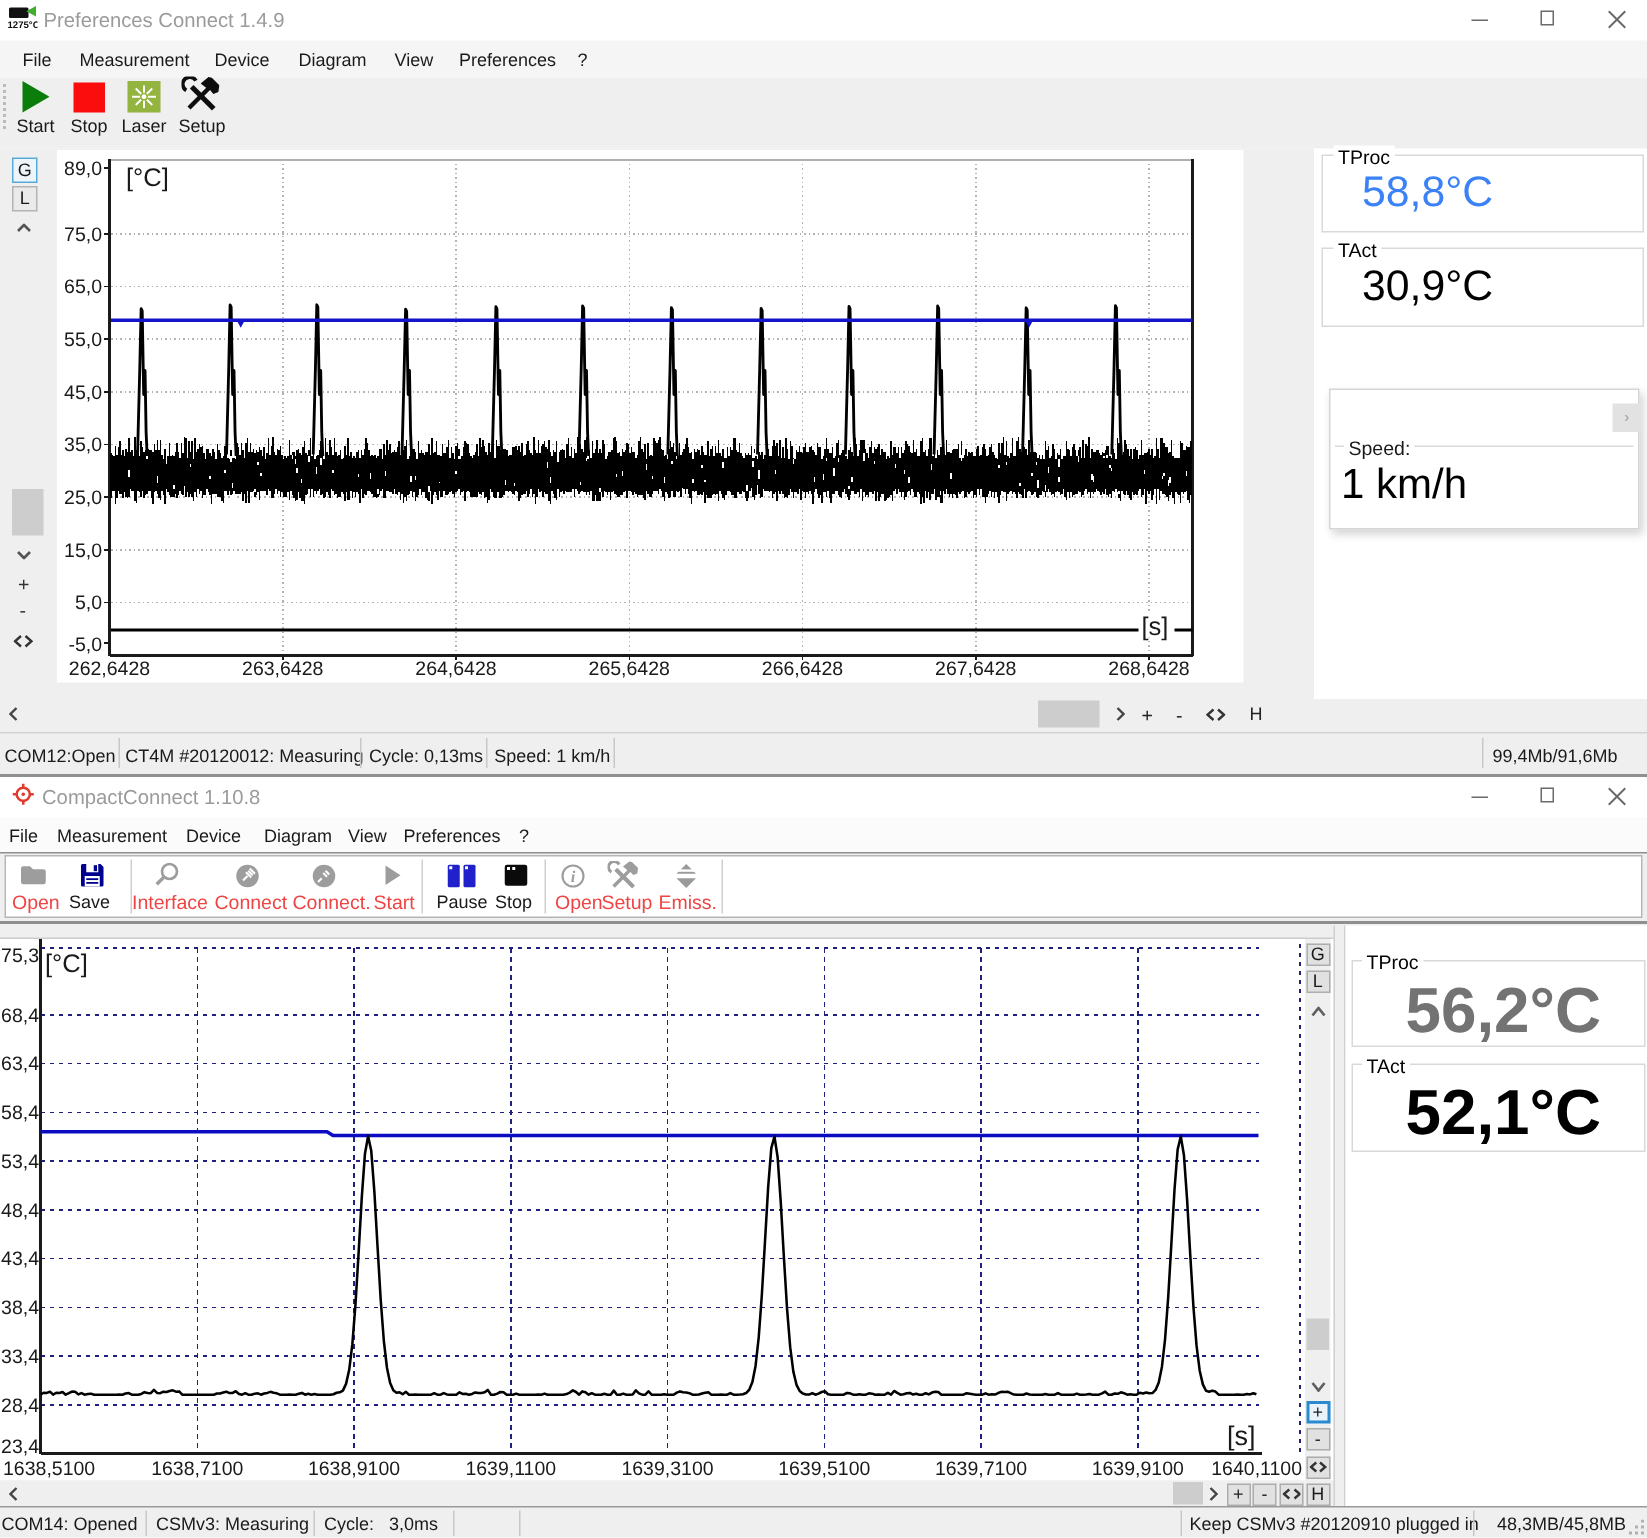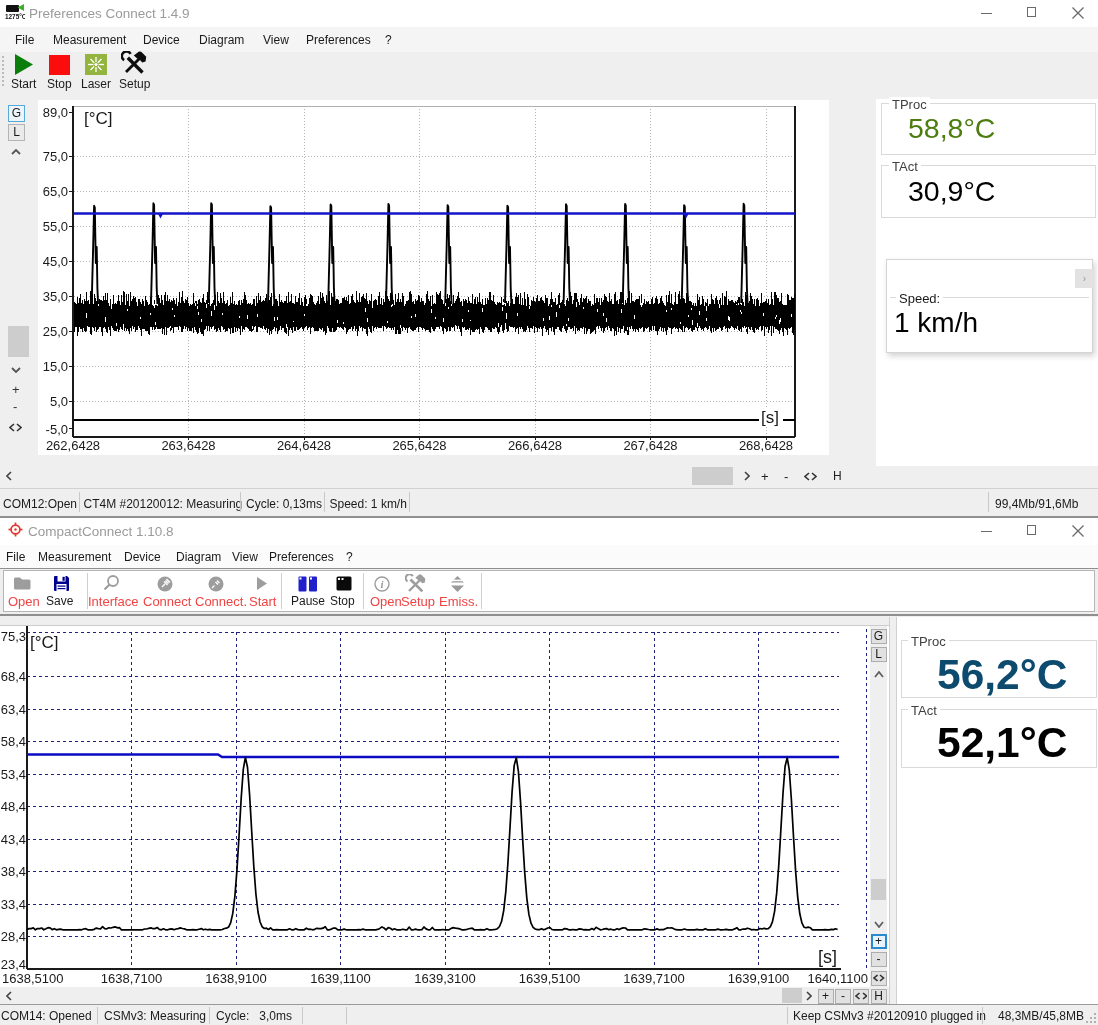--- a/index.html
+++ b/index.html
@@ -2,21 +2,21 @@
 <html><head><meta charset="utf-8">
 <style>
 * { margin:0; padding:0; box-sizing:border-box; }
 html,body { width:1098px; height:1025px; font-family:"Liberation Sans", sans-serif; background:#fff; overflow:hidden; }
 .abs { position:absolute; }
 .mi { font-size:12px; color:#1a1a1a; }
 .t13 { font-size:13px; fill:#1a1a1a; font-family:"Liberation Sans",sans-serif; }
 .lbl { font-size:12px; color:#1a1a1a; text-align:center; }
 .dlbl { font-size:13px; color:#ef4444; text-align:left; }
 .fs { position:absolute; border:1px solid #d9d9d9; background:#fff; }
-.leg { position:absolute; top:-7px; left:7px; background:#fff; padding:0 3px; font-size:13px; color:#404040; }
+.leg { position:absolute; top:-7px; left:7px; background:#fff; padding:0 3px; font-size:13px; color:#000000; }
 .sb { position:absolute; font-size:12px; color:#1a1a1a; }
 .btn2 { position:absolute; width:16px; height:15px; background:#e1e1e1; border:1px solid #adadad; font-size:12px; color:#1a1a1a; text-align:center; line-height:13px; }
 </style></head>
 <body>
 
 <div class="abs" style="left:0;top:0;width:1098px;height:27px;background:#fff"></div>
 <svg class="abs" style="left:5px;top:3px" width="20" height="18" viewBox="0 0 20 18" xmlns="http://www.w3.org/2000/svg">
 <rect x="1" y="2" width="13" height="7" rx="1" fill="#111"></rect>
 <path d="M19 1 L12.5 4.5 L19 8 Z" fill="#3fae2a"></path>
 <text x="0" y="15.5" font-size="6.4" font-weight="bold" font-family="Liberation Sans, sans-serif" fill="#111">1275°C</text>
@@ -154,21 +154,21 @@
     <polyline points="5,1 1,4.5 5,8" fill="none" stroke="#333" stroke-width="1.6"></polyline>
   </svg>
 <svg class="abs" style="left:16px;top:423px" width="6" height="9" viewBox="0 0 6 9" xmlns="http://www.w3.org/2000/svg">
     <polyline points="1,1 5,4.5 1,8" fill="none" stroke="#333" stroke-width="1.6"></polyline>
   </svg>
 
 <div class="abs" style="left:876px;top:99px;width:222px;height:390px;background:#fff"></div>
 <div class="fs" style="left:881px;top:103px;width:215px;height:52px">
     <span class="leg">TProc</span>
   </div>
-<span class="abs" style="left:908px;top:112px;font-size:28.5px;color:#4d7c0f">58,8°C</span>
+<span class="abs" style="left:908px;top:112px;font-size:28.5px;color:#3b82f6">58,8°C</span>
 <div class="fs" style="left:881px;top:165px;width:215px;height:53px">
     <span class="leg">TAct</span>
   </div>
 <span class="abs" style="left:908px;top:174.5px;font-size:28.5px;color:#000">30,9°C</span>
 <div class="abs" style="left:886px;top:259px;width:207px;height:94px;background:#fff;border:1px solid #d5d5d5;box-shadow:2px 3px 6px rgba(0,0,0,0.18)"></div>
 <div class="abs" style="left:1075px;top:269px;width:19px;height:19px;background:#e2e2e2;color:#9a9a9a;font-size:10px;text-align:center;line-height:19px">›</div>
 <div class="abs" style="left:890px;top:297px;width:199px;height:1px;background:#d9d9d9"></div>
 <span class="abs" style="left:896px;top:291px;font-size:13px;color:#1a1a1a;background:#fff;padding:0 3px">Speed:</span>
 <span class="abs" style="left:894px;top:306.5px;font-size:28px;color:#000">1 km/h</span>
 
@@ -378,21 +378,21 @@
   </svg>
 <svg class="abs" style="left:879px;top:974px" width="5.5" height="8" viewBox="0 0 5.5 8" xmlns="http://www.w3.org/2000/svg">
     <polyline points="1,1 4.5,4.0 1,7" fill="none" stroke="#333" stroke-width="1.6"></polyline>
   </svg>
 <div class="btn2" style="left:870.5px;top:988.5px">H</div>
 
 <div class="abs" style="left:897px;top:617px;width:201px;height:388px;background:#fff"></div>
 <div class="fs" style="left:901px;top:640px;width:196px;height:58px">
     <span class="leg" style="left:6px">TProc</span>
   </div>
-<span class="abs" style="left:937px;top:650.5px;font-size:42.5px;font-weight:bold;color:#0c4a6e">56,2°C</span>
+<span class="abs" style="left:937px;top:650.5px;font-size:42.5px;font-weight:bold;color:#737373">56,2°C</span>
 <div class="fs" style="left:901px;top:709px;width:196px;height:59px">
     <span class="leg" style="left:6px">TAct</span>
   </div>
 <span class="abs" style="left:937px;top:719px;font-size:42.5px;font-weight:bold;color:#000">52,1°C</span>
 
 <div class="abs" style="left:0;top:987px;width:869px;height:18px;background:#efefef"></div>
 <svg class="abs" style="left:6px;top:991px" width="6" height="10" viewBox="0 0 6 10" xmlns="http://www.w3.org/2000/svg">
     <polyline points="5,1 1,5.0 5,9" fill="none" stroke="#444" stroke-width="1.6"></polyline>
   </svg>
 <div class="abs" style="left:782px;top:988px;width:20px;height:15px;background:#cdcdcd"></div>

